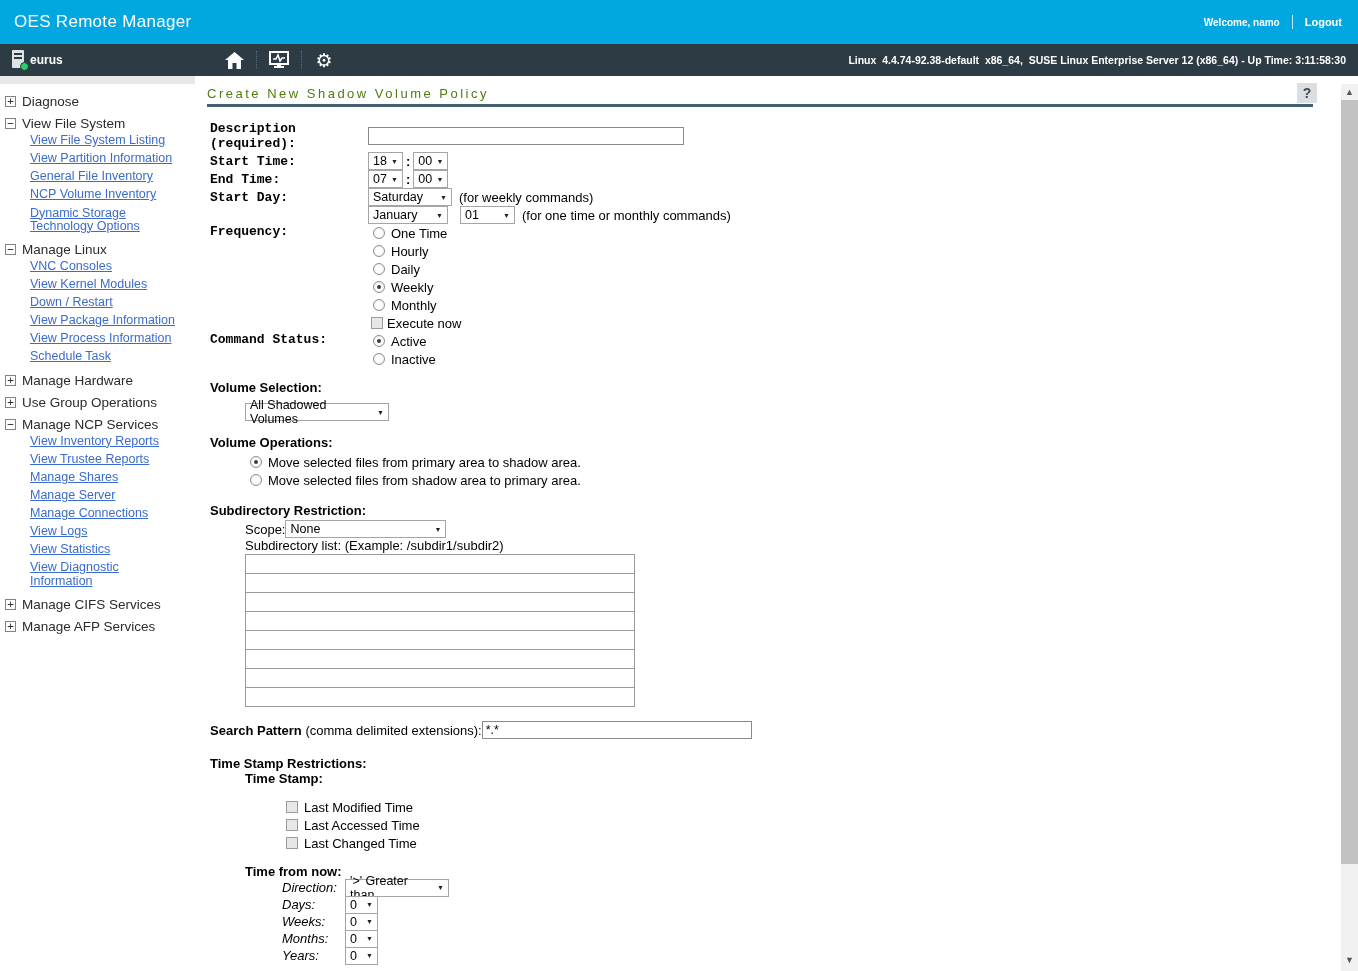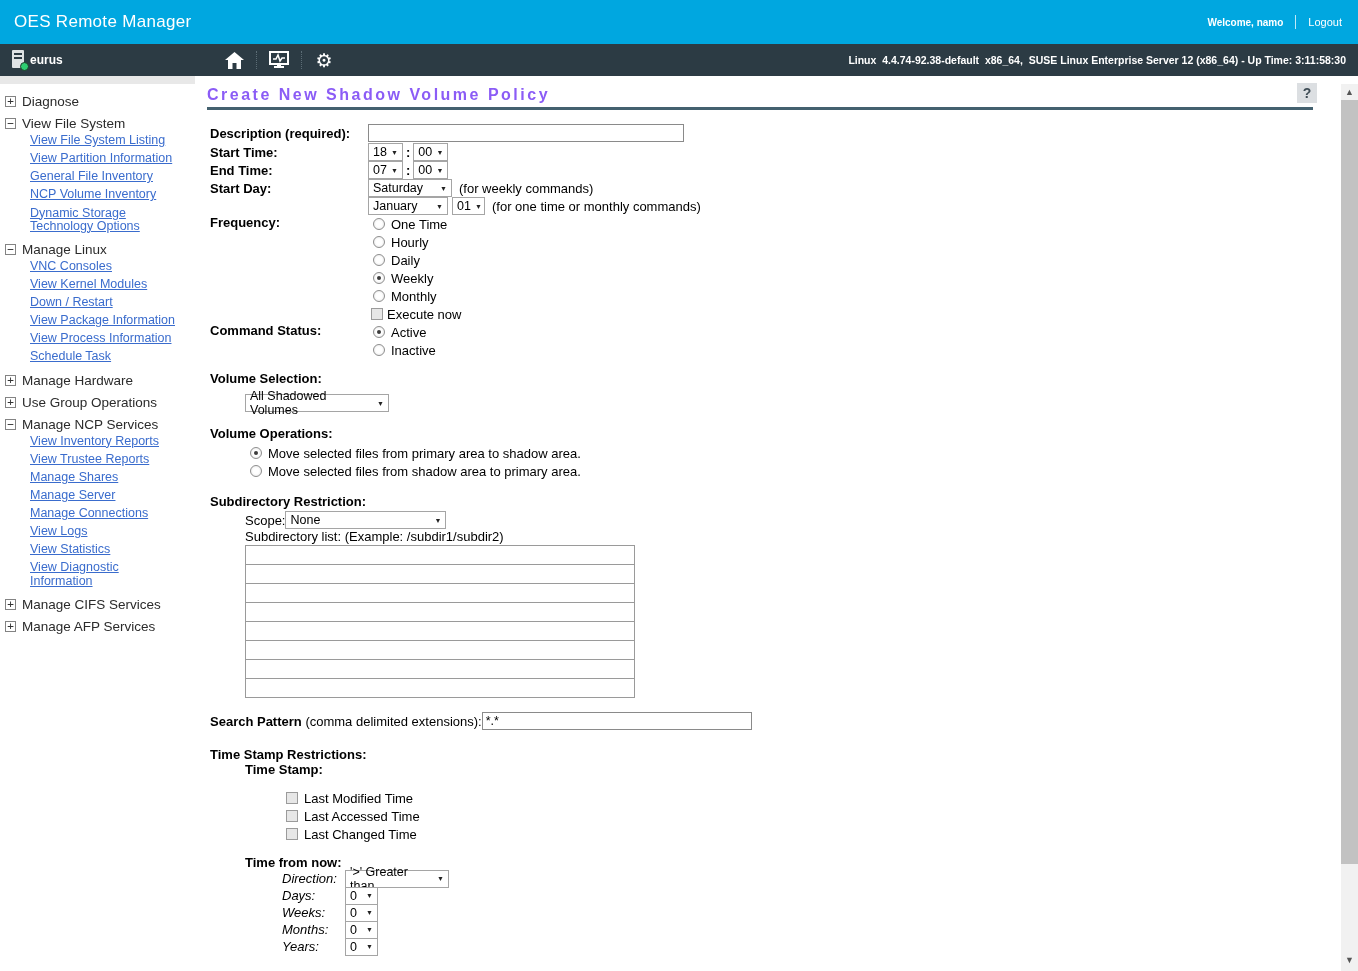--- a/index.html
+++ b/index.html
@@ -6,21 +6,21 @@
   html,body { width:1358px; height:971px; overflow:hidden; background:#fff;
               font-family:"Liberation Sans", sans-serif; }
 
   
   .topbar { position:absolute; left:0; top:0; width:1358px; height:44px;
             background:#00a7e0; display:flex; align-items:center; }
   .app-title { color:#fff; font-size:17px; margin-left:14px; letter-spacing:.3px; }
   .topbar-right { margin-left:auto; margin-right:16px; display:flex; align-items:center; gap:12px; }
   .welcome { color:#fff; font-size:10px; font-weight:bold; }
   .top-divider { width:1px; height:14px; background:#bfe9f7; }
-  .logout { color:#fff; font-size:11px; font-weight:normal; cursor:pointer; text-decoration:none; }
+  .logout { color:#fff; font-size:11px; font-weight:bold; cursor:pointer; text-decoration:none; }
 
   
   .serverbar { position:absolute; left:0; top:44px; width:1358px; height:32px;
                background:#2c3b44; display:flex; align-items:center; }
   .server-id { display:flex; align-items:center; margin-left:12px; gap:3px; }
   .server-icon { position:relative; width:15px; height:20px; }
   .server-body { position:absolute; left:0; top:0; width:12px; height:18px; background:#dfe3e5; border-radius:1px; }
   .server-line { position:absolute; left:2px; height:2px; width:8px; background:#2c3b44; }
   .server-dot { position:absolute; right:-2px; bottom:-1px; width:9px; height:9px; border-radius:50%;
                 background:#2ecc71; border:1px solid #1d3a2a; }
@@ -41,28 +41,28 @@
             font-family:"DejaVu Sans Mono", monospace; cursor:pointer; }
   .expbox.plus::before { content:"+"; }
   .expbox.minus::before { content:"\2212"; }
   .nav-section-label { font-size:13.5px; color:#2b2b2b; margin-left:6px; cursor:default; }
   .nav-links { margin:0 0 2px 0; }
   .nav-link { display:block; margin:0 0 5px 30px; font-size:12.5px; color:#3a6ccd;
               text-decoration:underline; cursor:pointer; line-height:1.05; width:150px; }
 
   
   .content { position:absolute; left:200px; top:76px; width:1141px; height:895px; background:#fff; }
-  .page-title { margin:10px 0 0 7px; font-size:16px; color:#8b5cf6; letter-spacing:2.5px;font-weight:bold; }
+  .page-title { margin:10px 0 0 7px; font-size:13px; color:#4d7c0f; letter-spacing:2.5px; }
   .title-rule { margin:3px 0 0 7px; width:1106px; height:3px; background:#44616f; }
   .help-btn { position:absolute; right:24px; top:7px; width:20px; height:20px; background:#dcdfe2;
               color:#3e4c55; font-size:14px; font-weight:bold; text-align:center; line-height:20px; cursor:pointer; }
 
   .form { margin:14px 0 0 10px; font-size:13px; color:#000; }
   .frow { display:flex; align-items:center; min-height:18px; }
-  .flabel { width:158px; font-weight:bold; flex:none; }
+  .flabel { width:158px; font-weight:bold; flex:none;font-family:Liberation Mono, monospace; }
   .note { margin-left:7px; }
   .colon { margin:0 3px; }
 
   
   .sel { display:inline-flex; align-items:center; justify-content:space-between;
          height:18px; border:1px solid #a5a5a5; background:#fff; padding:0 4px;
          font-size:12.5px; cursor:pointer; flex:none; }
   .sel .arr { font-size:7px; color:#222; margin-left:4px; }
 
   input.txt { height:18px; border:1px solid #8a8a8a; background:#fff; font-size:12.5px;
@@ -256,21 +256,21 @@
         </span>
       <span class="note">(for weekly commands)</span>
     </div>
 
     <div class="frow">
       <span class="flabel"></span>
       <span class="sel" style="width:80px">
           <span>January</span>
           <span class="arr">▼</span>
         </span>
-      <span class="sel" style="width:33px; margin-left:4px">
+      <span class="sel" style="width:55px; margin-left:12px">
           <span>01</span>
           <span class="arr">▼</span>
         </span>
       <span class="note">(for one time or monthly commands)</span>
     </div>
 
     <div style="display:flex">
       <span class="flabel" style="font-weight:bold">Frequency:</span>
       <div class="opts">
         <div class="optrow">

